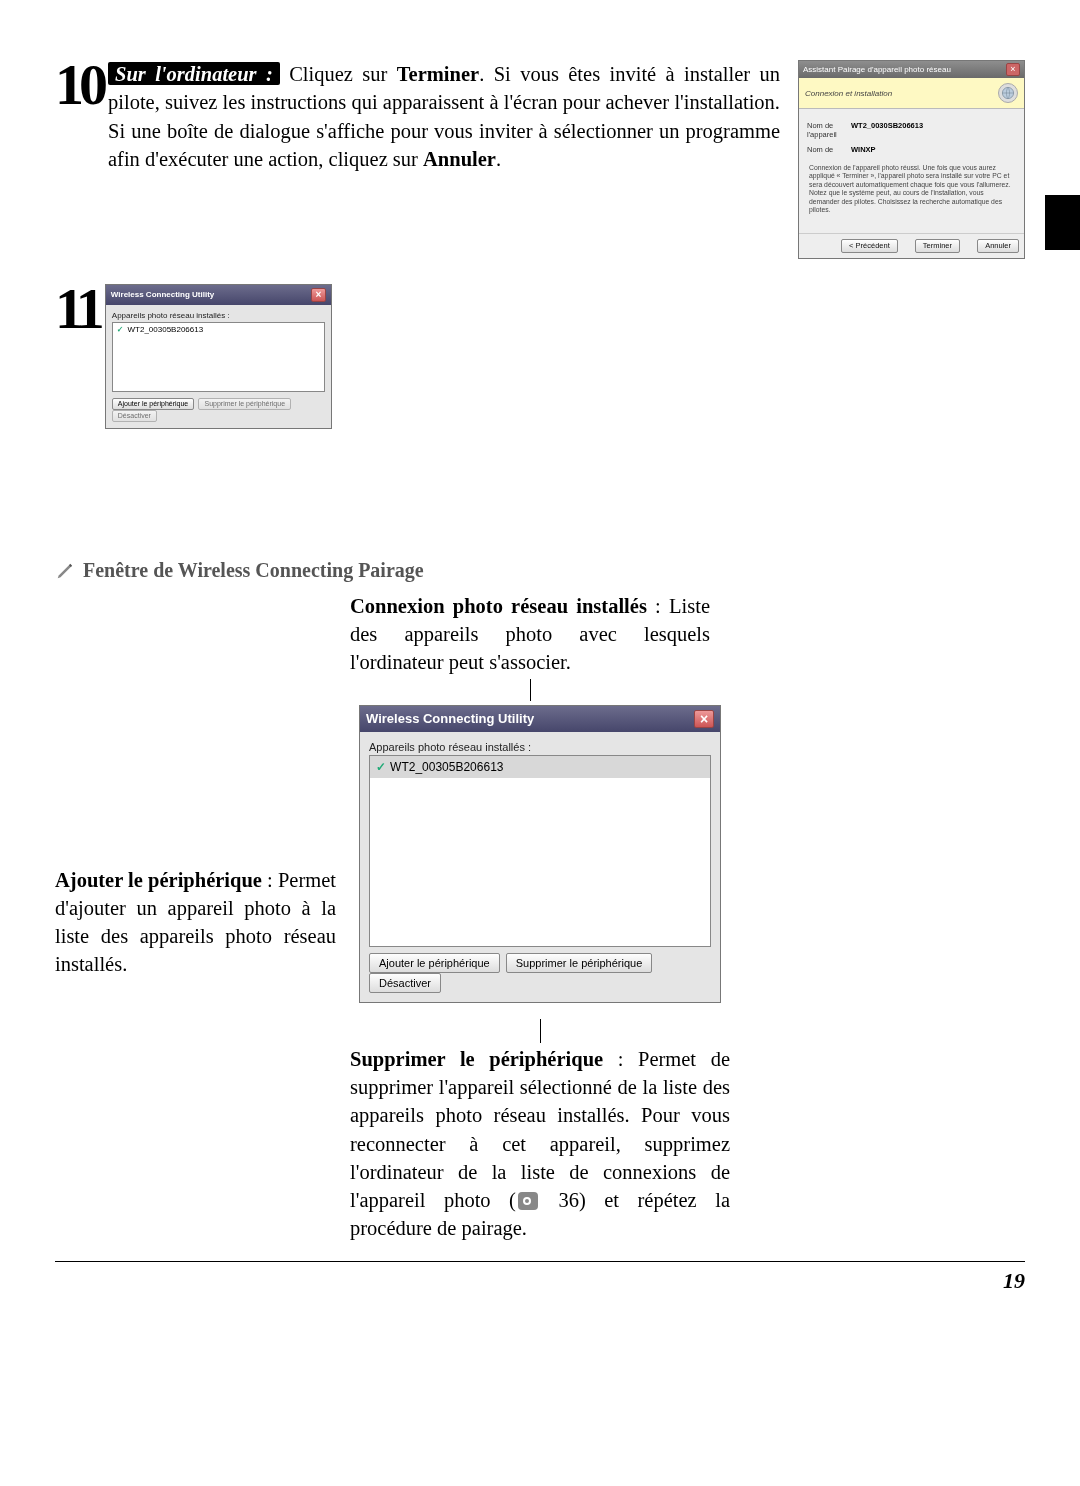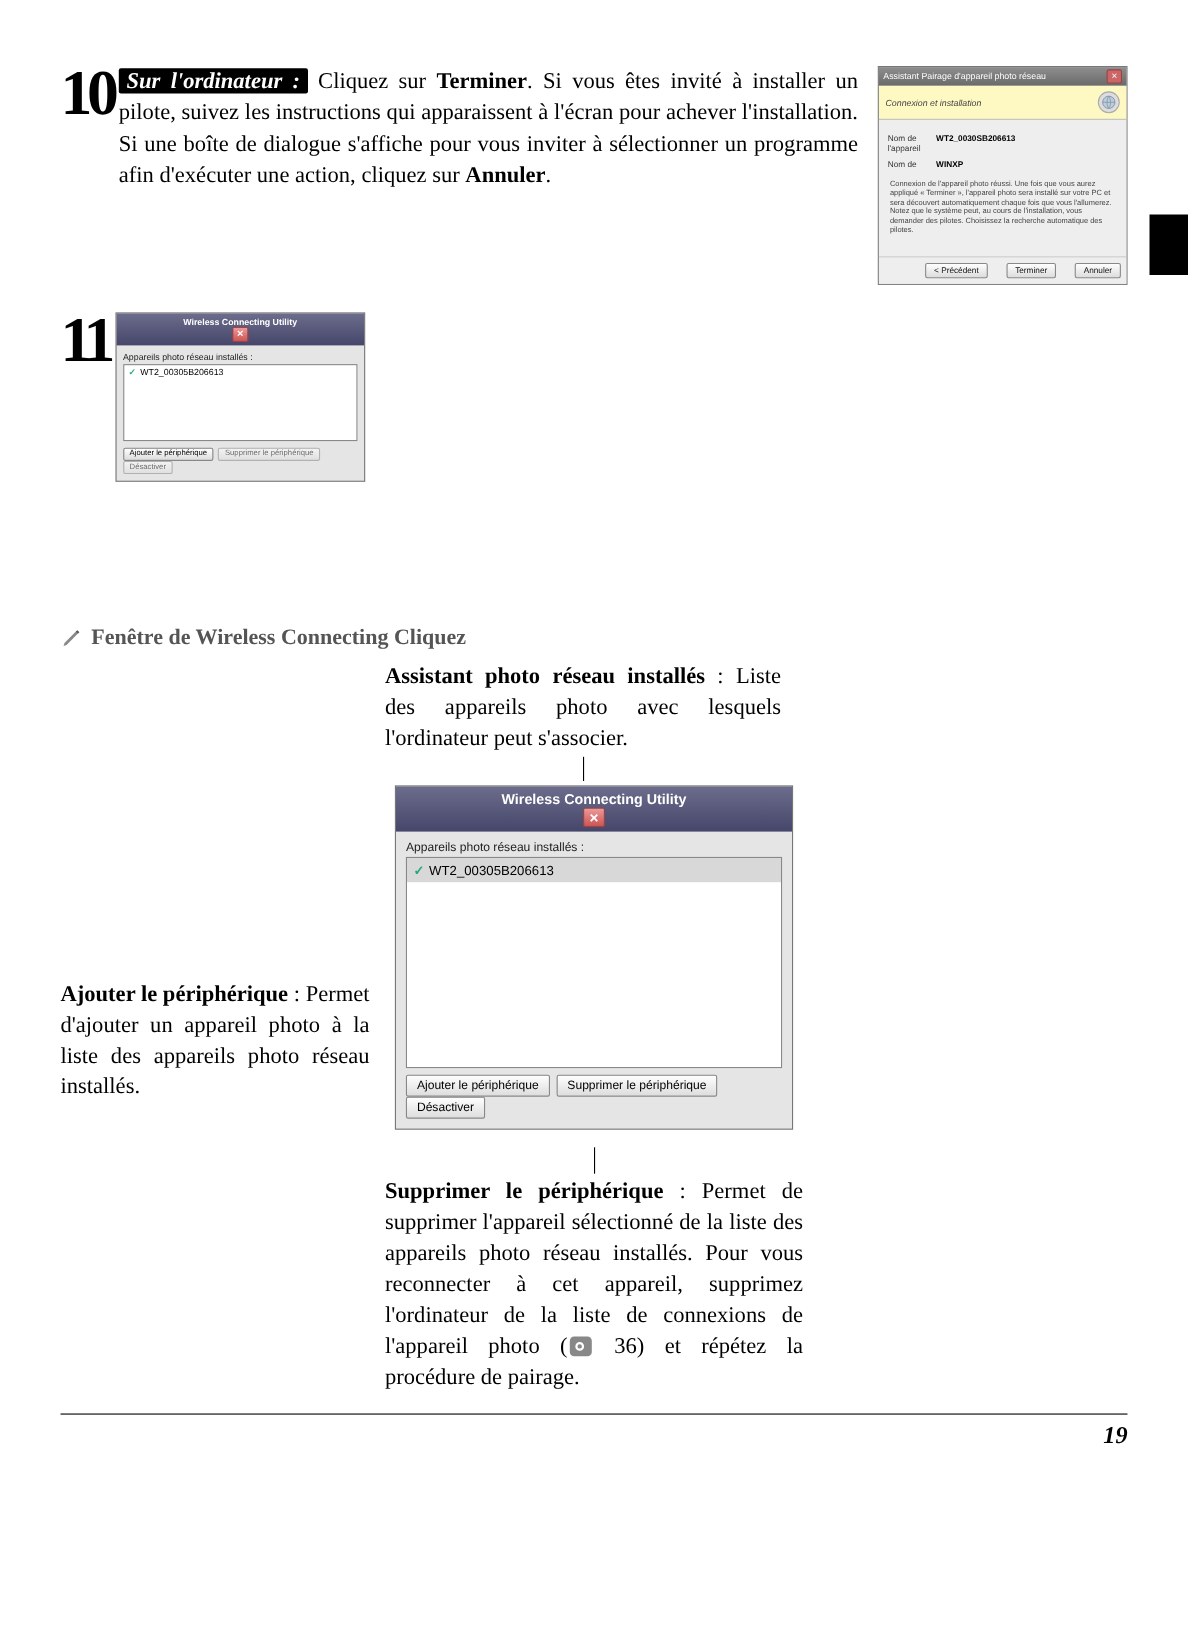--- a/index.html
+++ b/index.html
@@ -135,21 +135,20 @@
     .util-window.small { width: 225px; }
     .util-window.big { width: 360px; }
     .util-window .titlebar {
       background: linear-gradient(#6c6c8c, #46466b);
       color: #fff;
       font-weight: bold;
       padding: 3px 5px;
       display: flex;
       justify-content: space-between;
       align-items: center;
-      flex-direction: column;
     }
     .util-window.big .titlebar { font-size: 13px; padding: 4px 6px; }
     .util-window .close-x {
       background: linear-gradient(#e99,#c55);
       color: #fff;
       border: 1px solid #944;
       border-radius: 2px;
       display: inline-flex;
       align-items: center;
       justify-content: center;
@@ -300,26 +299,26 @@
   </div>
 </div>
 
 <div class="section-title-row">
   <span class="pencil-icon">
     <svg viewBox="0 0 24 24" width="22" height="22">
         <path d="M3 21l3-1 12-12-2-2L4 18l-1 3z" fill="#888"></path>
         <path d="M16 6l2 2" stroke="#555" stroke-width="2"></path>
       </svg>
   </span>
-  <span class="section-title">Fenêtre de Wireless Connecting Cliquez</span>
+  <span class="section-title">Fenêtre de Wireless Connecting Pairage</span>
 </div>
 
 <div class="diagram-grid">
   <div class="diag-top-text">
-    <b>Assistant photo réseau installés</b><span> : Liste des appareils photo avec lesquels l'ordinateur peut s'associer.</span>
+    <b>Connexion photo réseau installés</b><span> : Liste des appareils photo avec lesquels l'ordinateur peut s'associer.</span>
     <div class="leader-top"></div>
   </div>
 
   <div class="diag-left-text" style="grid-row:2; padding-bottom:24px;">
     <b>Ajouter le périphérique</b><span> : Permet d'ajouter un appareil photo à la liste des appareils photo réseau installés.</span>
   </div>
 
   <div class="diag-window-cell" style="grid-row:2;">
     <div class="util-window big">
       <div class="titlebar">

